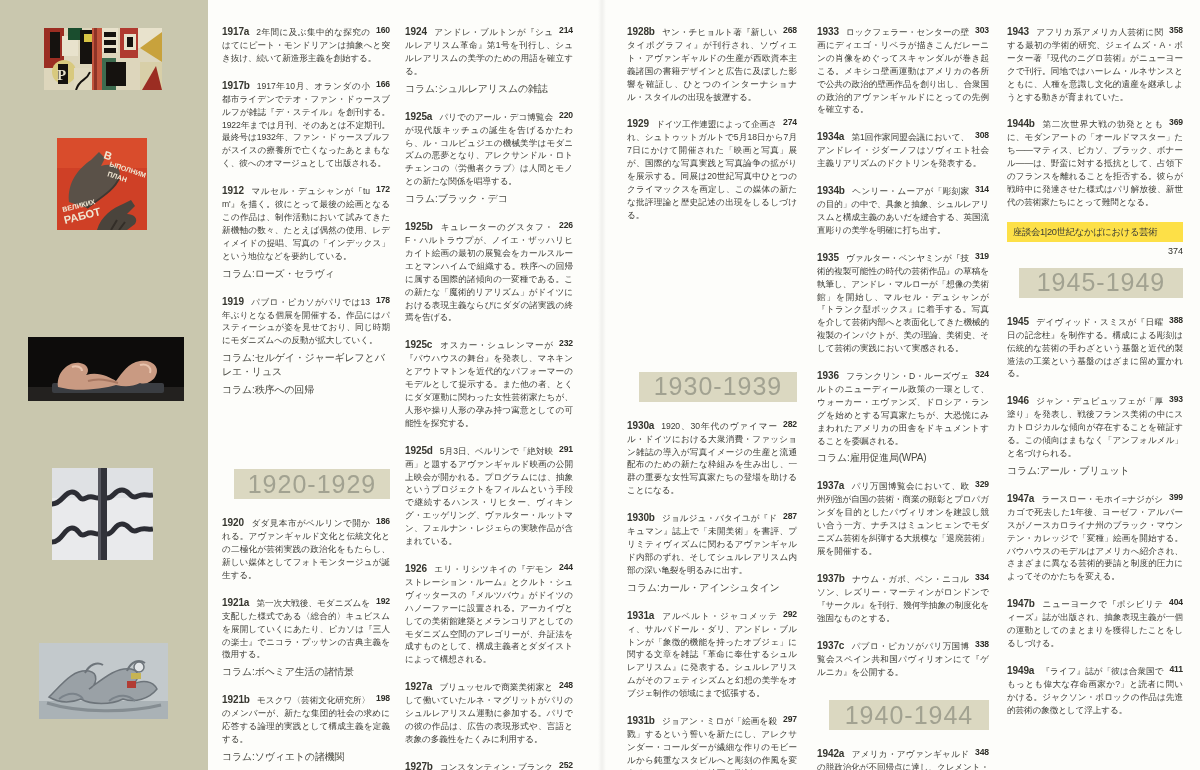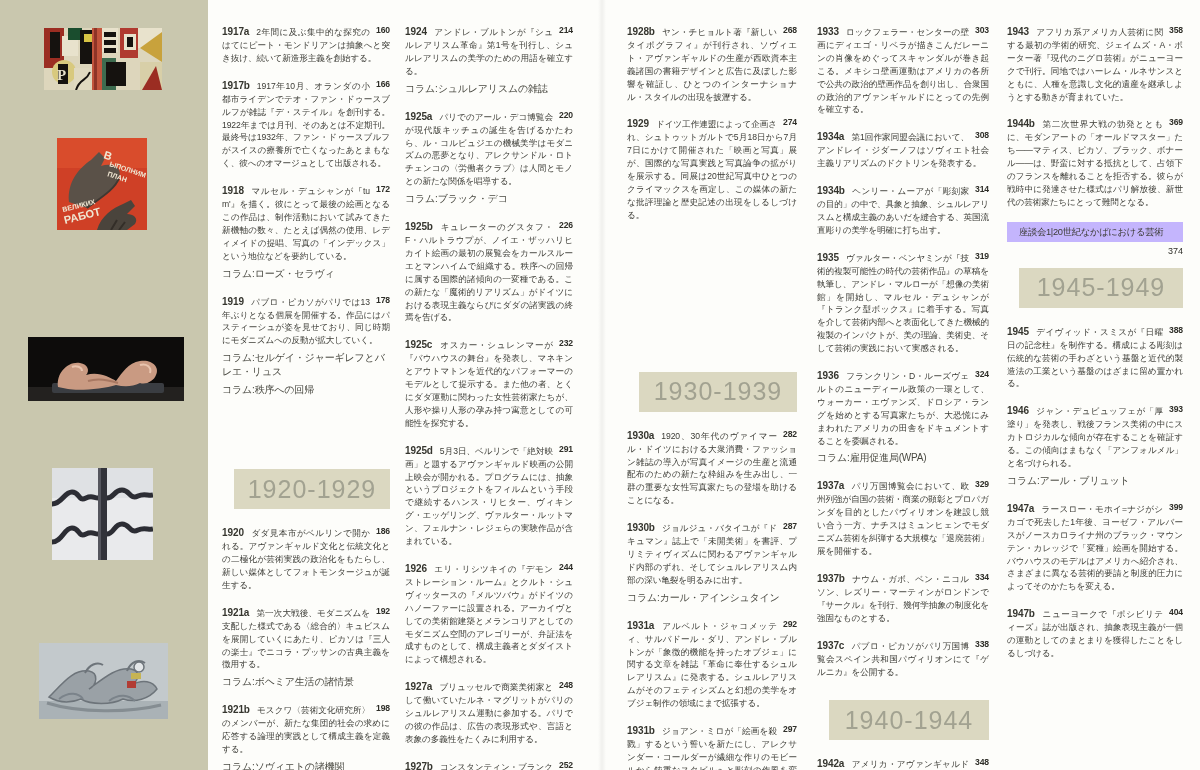--- a/index.html
+++ b/index.html
@@ -22,29 +22,29 @@
   .col-4{margin-left:5px;width:172px;}
   .col-5{margin-left:3px;width:176px;margin-right:0;}
   .entry{
     margin:0 0 13px 0;font-size:8.6px;line-height:1.5;
     text-align:justify;letter-spacing:-0.1px;
   }
   .entry .year{font-weight:bold;font-size:10px;margin-right:7px;color:#35352e;}
   .entry .pagenum{float:right;font-weight:bold;margin-left:6px;color:#2e2e28;}
   .note{margin:-9px 0 13px 0;font-size:10px;color:#4a4a42;letter-spacing:-0.2px;}
   .decade{
-    height:40px;background:#dbd8c1;display:flex;align-items:center;justify-content:center;
+    height:30px;background:#dbd8c1;display:flex;align-items:center;justify-content:center;
     font-size:25px;color:#a2a291;letter-spacing:1px;margin:0 0 16px 12px;font-weight:400;
   }
   .col-1 .decade{margin-top:72px;}
   .col-3 .decade{margin-top:150px;}
   .col-4 .decade{margin-top:22px;}
   .col-5 .decade{margin-top:12px;}
   .symposium{
-    background:#c4b5fd;padding:4px 5px 3px 12px;font-size:9.3px;color:#3b3b35;
+    background:#fde047;padding:4px 5px 3px 6px;font-size:9.3px;color:#3b3b35;
     margin:10px 0 0 0;letter-spacing:-0.3px;white-space:nowrap;
   }
   .sym-page{text-align:right;font-weight:normal;font-size:9px;margin:4px 0 12px 0;color:#2e2e28;}
 </style>
 </head>
 <body>
 
 <div class="sidebar">
 
   <svg class="art" style="left:44px;top:28px" width="118" height="62">
@@ -124,21 +124,21 @@
     <path d="M8 60 C40 70 90 70 122 62" stroke="#858d92" stroke-width="3" fill="none"></path>
   </svg>
 </div>
 
 <div class="fold"></div>
 
 <div id="columns">
     <div class="column col-1">
       <p class="entry"><span class="year">1917a</span><span class="pagenum">160</span><span>2年間に及ぶ集中的な探究のはてにピート・モンドリアンは抽象へと突き抜け、続いて新造形主義を創始する。</span></p>
       <p class="entry"><span class="year">1917b</span><span class="pagenum">166</span><span>1917年10月、オランダの小都市ライデンでテオ・ファン・ドゥースブルフが雑誌『デ・ステイル』を創刊する。1922年までは月刊、そのあとは不定期刊。最終号は1932年、ファン・ドゥースブルフがスイスの療養所で亡くなったあとまもなく、彼へのオマージュとして出版される。</span></p>
-      <p class="entry"><span class="year">1918</span><span class="pagenum">172</span><span>マルセル・デュシャンが『tu m'』を描く。彼にとって最後の絵画となるこの作品は、制作活動において試みてきた新機軸の数々、たとえば偶然の使用、レディメイドの提唱、写真の「インデックス」という地位などを要約している。</span></p>
+      <p class="entry"><span class="year">1912</span><span class="pagenum">172</span><span>マルセル・デュシャンが『tu m'』を描く。彼にとって最後の絵画となるこの作品は、制作活動において試みてきた新機軸の数々、たとえば偶然の使用、レディメイドの提唱、写真の「インデックス」という地位などを要約している。</span></p>
       <p class="note">コラム:ローズ・セラヴィ</p>
       <p class="entry"><span class="year">1919</span><span class="pagenum">178</span><span>パブロ・ピカソがパリでは13年ぶりとなる個展を開催する。作品にはパスティーシュが姿を見せており、同じ時期にモダニズムへの反動が拡大していく。</span></p>
       <p class="note">コラム:セルゲイ・ジャーギレフとバレエ・リュス</p>
       <p class="note">コラム:秩序への回帰</p>
       <div class="decade">1920-1929</div>
       <p class="entry"><span class="year">1920</span><span class="pagenum">186</span><span>ダダ見本市がベルリンで開かれる。アヴァンギャルド文化と伝統文化との二極化が芸術実践の政治化をもたらし、新しい媒体としてフォトモンタージュが誕生する。</span></p>
       <p class="entry"><span class="year">1921a</span><span class="pagenum">192</span><span>第一次大戦後、モダニズムを支配した様式である〈総合的〉キュビスムを展開していくにあたり、ピカソは『三人の楽士』でニコラ・プッサンの古典主義を徴用する。</span></p>
       <p class="note">コラム:ボヘミア生活の諸情景</p>
       <p class="entry"><span class="year">1921b</span><span class="pagenum">198</span><span>モスクワ〈芸術文化研究所〉のメンバーが、新たな集団的社会の求めに応答する論理的実践として構成主義を定義する。</span></p>
       <p class="note">コラム:ソヴィエトの諸機関</p>
@@ -183,14 +183,15 @@
       <p class="entry"><span class="year">1943</span><span class="pagenum">358</span><span>アフリカ系アメリカ人芸術に関する最初の学術的研究、ジェイムズ・A・ポーター著『現代のニグロ芸術』がニューヨークで刊行。同地ではハーレム・ルネサンスとともに、人種を意識し文化的遺産を継承しようとする動きが育まれていた。</span></p>
       <p class="entry"><span class="year">1944b</span><span class="pagenum">369</span><span>第二次世界大戦の勃発とともに、モダンアートの「オールドマスター」たち――マティス、ピカソ、ブラック、ボナール――は、野蛮に対する抵抗として、占領下のフランスを離れることを拒否する。彼らが戦時中に発達させた様式はパリ解放後、新世代の芸術家たちにとって難問となる。</span></p>
       <div class="symposium">座談会1|20世紀なかばにおける芸術</div>
       <div class="sym-page">374</div>
       <div class="decade">1945-1949</div>
       <p class="entry"><span class="year">1945</span><span class="pagenum">388</span><span>デイヴィッド・スミスが『日曜日の記念柱』を制作する。構成による彫刻は伝統的な芸術の手わざという基盤と近代的製造法の工業という基盤のはざまに留め置かれる。</span></p>
       <p class="entry"><span class="year">1946</span><span class="pagenum">393</span><span>ジャン・デュビュッフェが「厚塗り」を発表し、戦後フランス美術の中にスカトロジカルな傾向が存在することを確証する。この傾向はまもなく「アンフォルメル」と名づけられる。</span></p>
       <p class="note">コラム:アール・ブリュット</p>
       <p class="entry"><span class="year">1947a</span><span class="pagenum">399</span><span>ラースロー・モホイ=ナジがシカゴで死去した1年後、ヨーゼフ・アルバースがノースカロライナ州のブラック・マウンテン・カレッジで「変種」絵画を開始する。バウハウスのモデルはアメリカへ紹介され、さまざまに異なる芸術的要請と制度的圧力によってそのかたちを変える。</span></p>
       <p class="entry"><span class="year">1947b</span><span class="pagenum">404</span><span>ニューヨークで『ポシビリティーズ』誌が出版され、抽象表現主義が一個の運動としてのまとまりを獲得したことをしるしづける。</span></p>
+      <p class="entry"><span class="year">1949a</span><span class="pagenum">411</span><span>『ライフ』誌が「彼は合衆国でもっとも偉大な存命画家か?」と読者に問いかける。ジャクソン・ポロックの作品は先進的芸術の象徴として浮上する。</span></p>
     </div>
   </div>
 
 </body></html>

